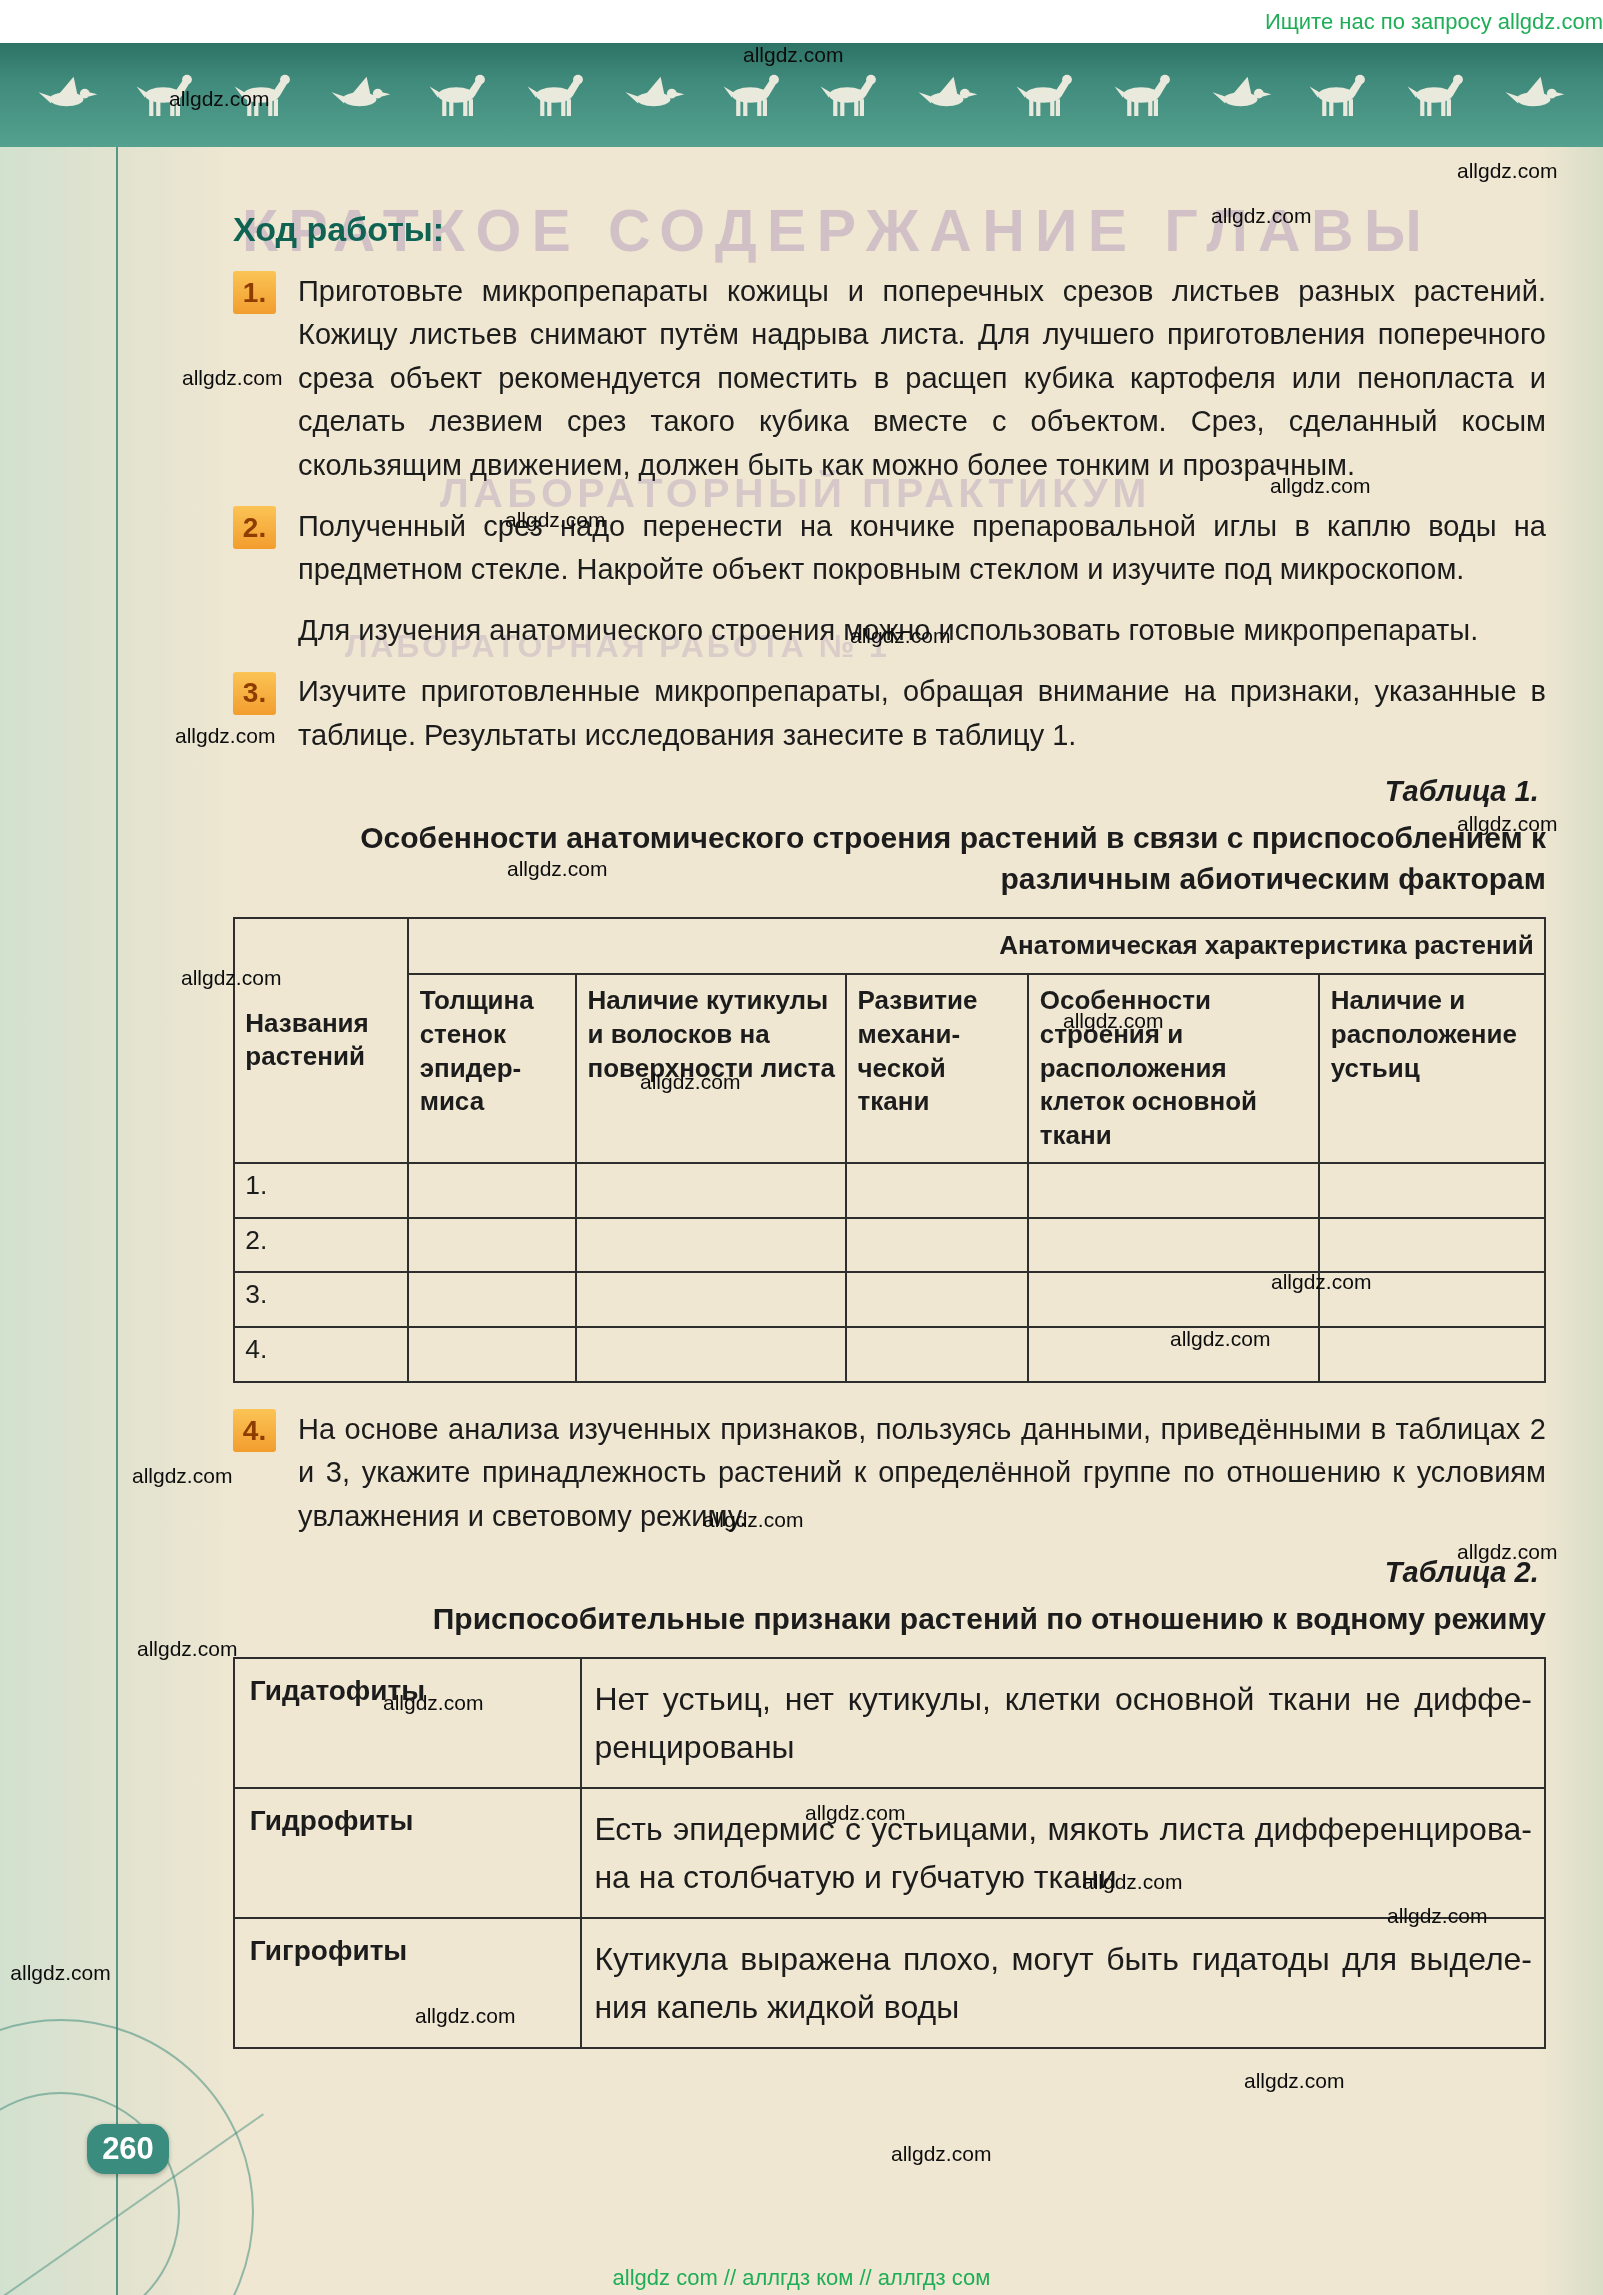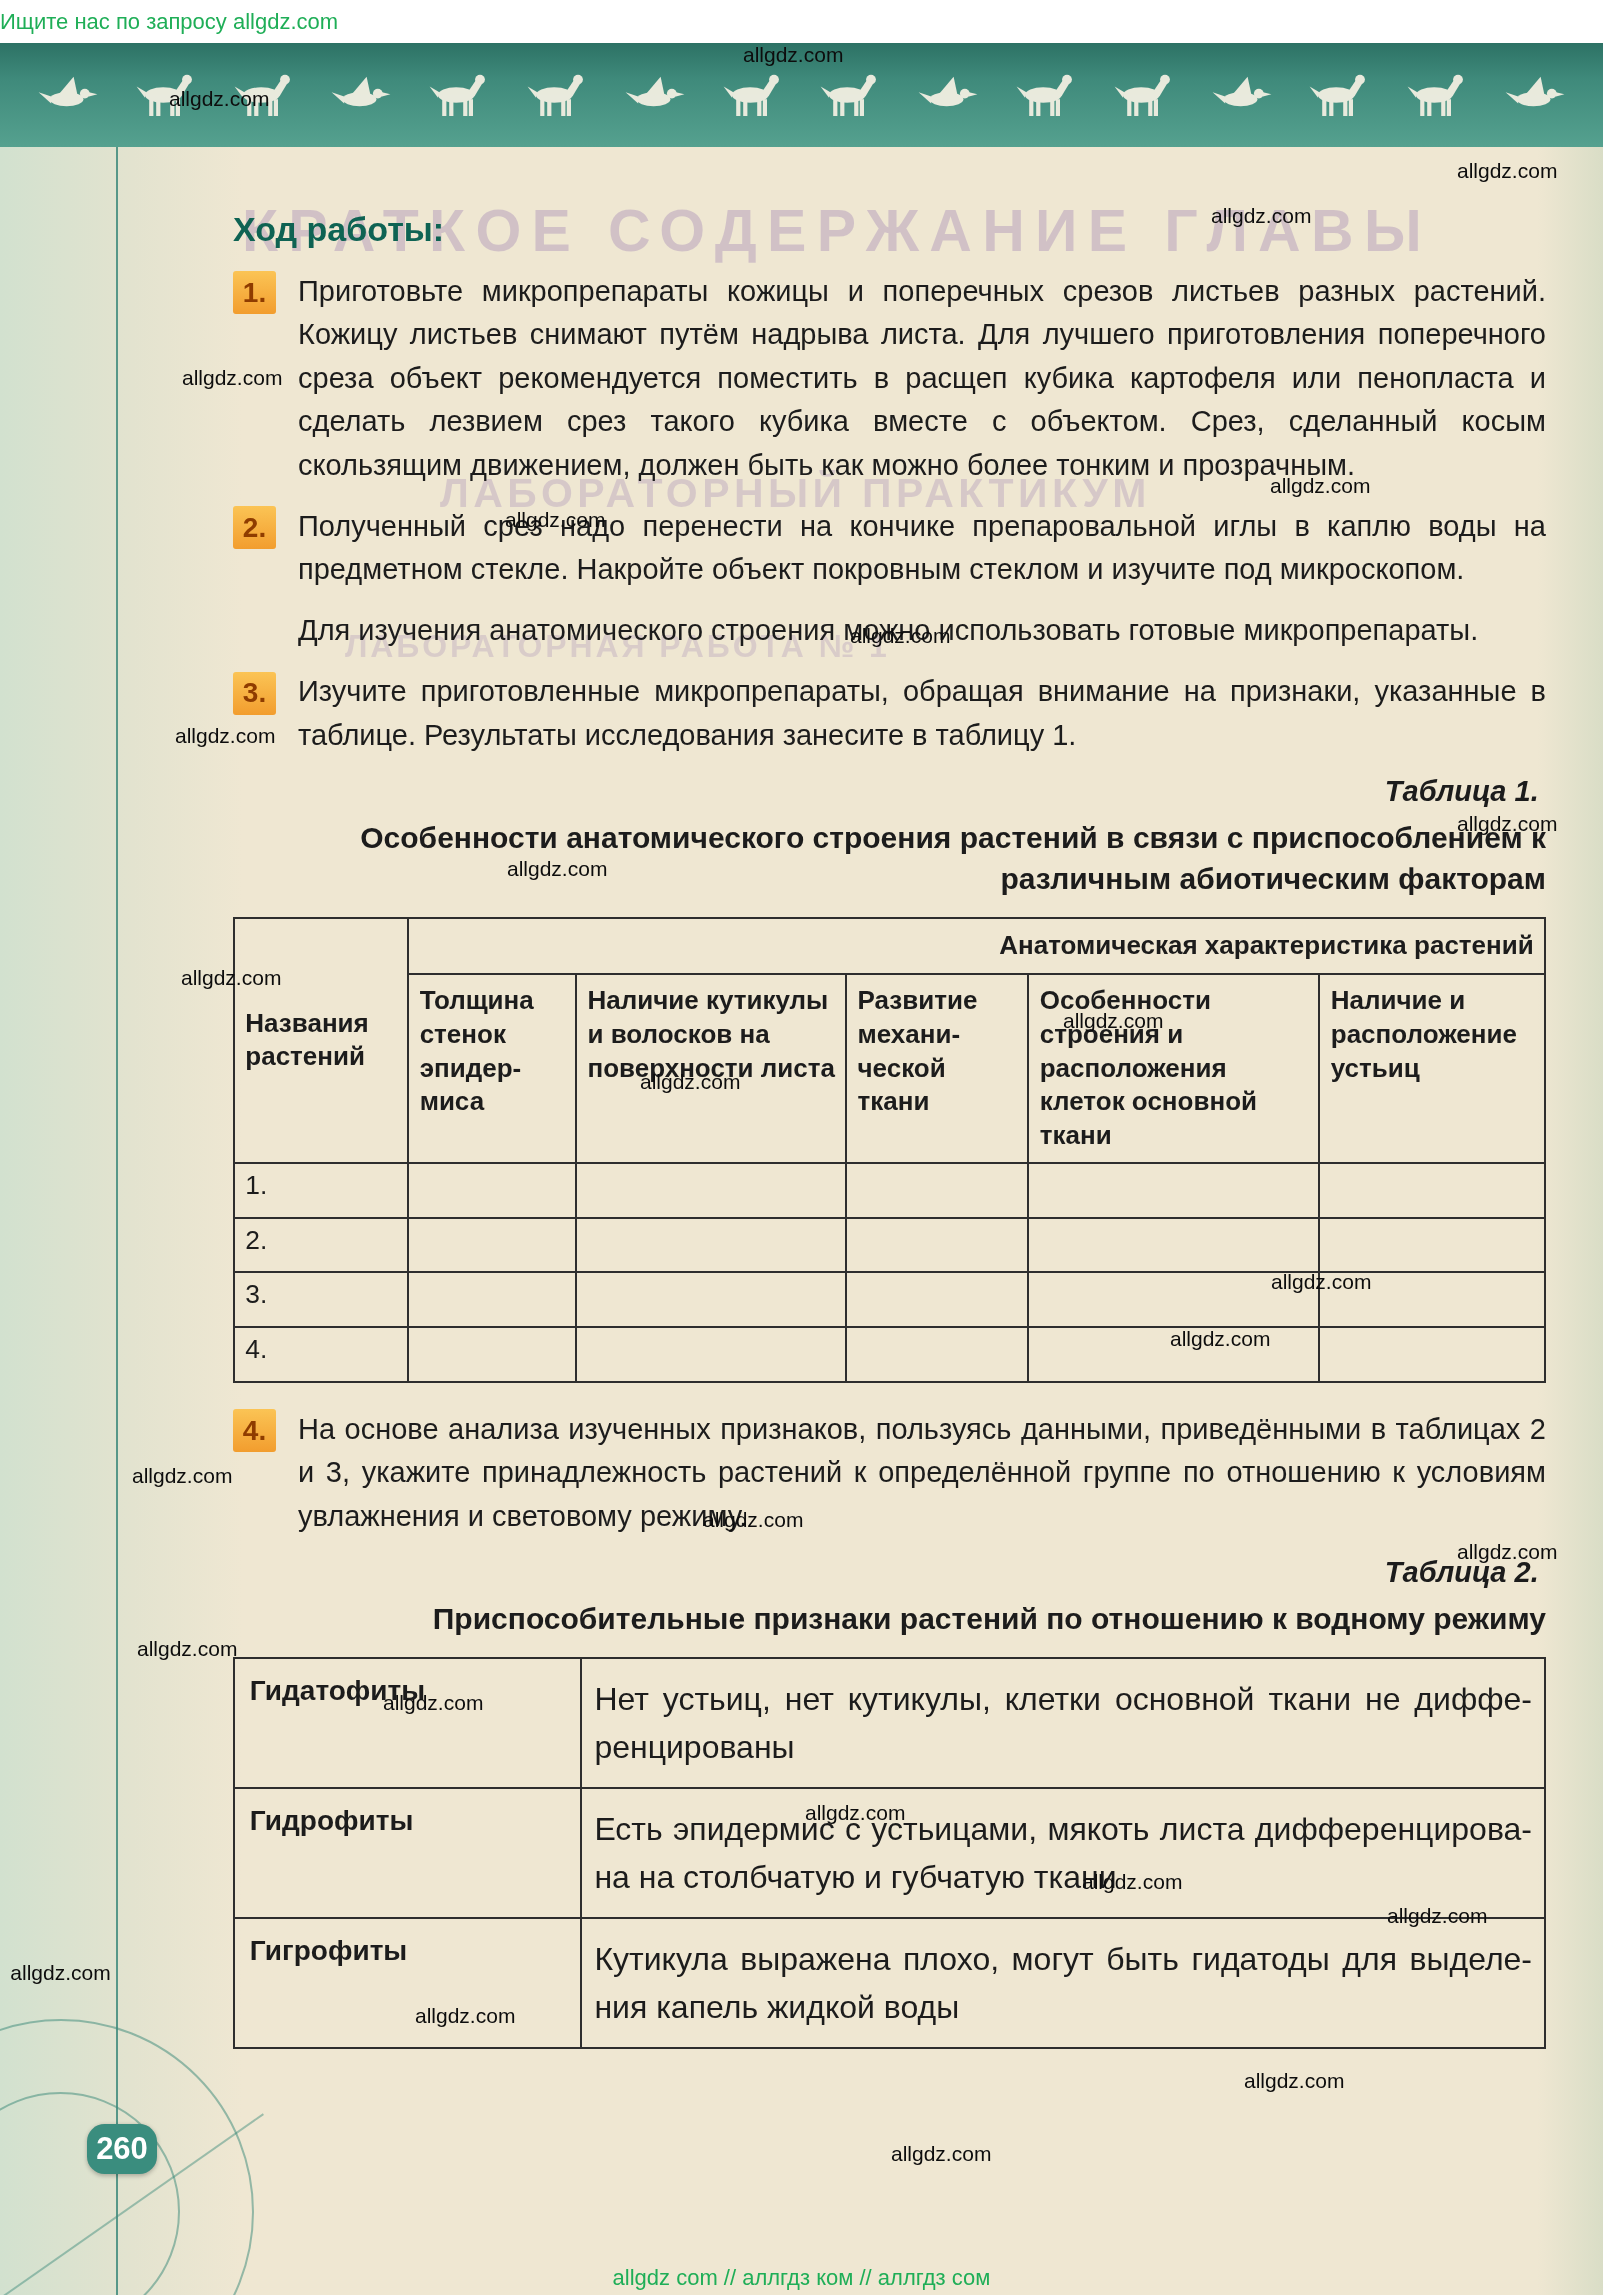--- a/index.html
+++ b/index.html
@@ -3,39 +3,39 @@
 <meta charset="utf-8">
 <style>
   html,body{margin:0;padding:0;background:#888;}
   .page{
     position:relative;width:1603px;height:2295px;overflow:hidden;
     background:#efe7d2;
     font-family:"Liberation Sans",sans-serif;color:#1c1c1c;
   }
   
   .top-banner{position:absolute;top:0;left:0;right:0;height:43px;background:#ffffff;
-    display:flex;align-items:center;justify-content:flex-start;z-index:4;}
+    display:flex;align-items:center;justify-content:flex-end;z-index:4;}
   .top-banner span{color:#1fae57;font-size:22px;}
   
   .band{position:absolute;top:43px;left:0;right:0;height:104px;z-index:1;
     background:linear-gradient(180deg,#2d7265 0%,#3f8a7b 35%,#55a18f 100%);
     display:flex;align-items:center;justify-content:space-around;padding:0 19px;}
   .animal{width:70px;height:46px;fill:#f2efe2;opacity:.95;}
   
   .left-margin{position:absolute;left:0;top:147px;bottom:0;width:242px;z-index:0;
     background:linear-gradient(90deg,#d2e1cf 0%,#e3e3cf 55%,rgba(231,227,209,0) 100%);}
   .right-margin{position:absolute;right:0;top:147px;bottom:0;width:66px;z-index:0;
     background:linear-gradient(270deg,#d9ddc6 0%,rgba(231,227,209,0) 100%);}
   .vline{position:absolute;left:116px;top:147px;bottom:0;width:2.2px;background:#3e8a7b;opacity:.85;z-index:1;}
   .compass-circle{position:absolute;border:2.2px solid rgba(55,135,120,.5);border-radius:50%;z-index:0;}
   .cc1{width:382px;height:382px;left:-132px;top:2019px;}
   .cc2{width:235px;height:235px;left:-59px;top:2092px;}
   .compass-line{position:absolute;width:338px;height:2.2px;background:rgba(55,135,120,.45);
     left:-44px;top:2210px;transform:rotate(-35deg);z-index:0;}
-  .badge{position:absolute;left:87px;top:2124px;width:70px;height:50px;background:#3a8d7e;
+  .badge{position:absolute;left:87px;top:2124px;width:82px;height:50px;background:#3a8d7e;
     border-radius:17.6px;display:flex;align-items:center;justify-content:center;color:#fff;
     font-weight:bold;font-size:31px;z-index:3;box-shadow:0 1.5px 4.4px rgba(0,0,0,.25);}
   
   .bleed{position:absolute;color:#4c1d95;font-weight:bold;z-index:1;white-space:nowrap;}
   .b1{top:197px;left:242px;font-size:59px;letter-spacing:10.3px;opacity:.18;}
   .b2{top:470px;left:440px;font-size:41px;letter-spacing:4.4px;opacity:.15;}
   .b3{top:628px;left:345px;font-size:32px;letter-spacing:2.9px;opacity:.13;}
   
   .content{position:absolute;left:233px;top:210px;width:1313px;z-index:2;}
   .work-title{color:#0e6353;font-size:34px;font-weight:bold;margin:0 0 20.6px 0;}

